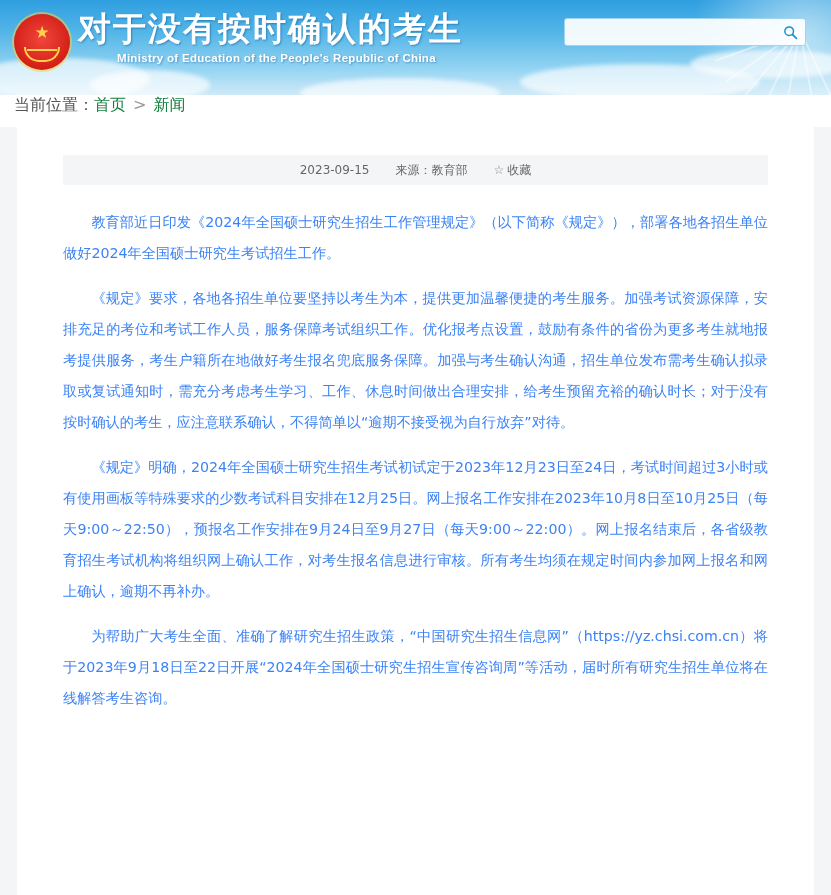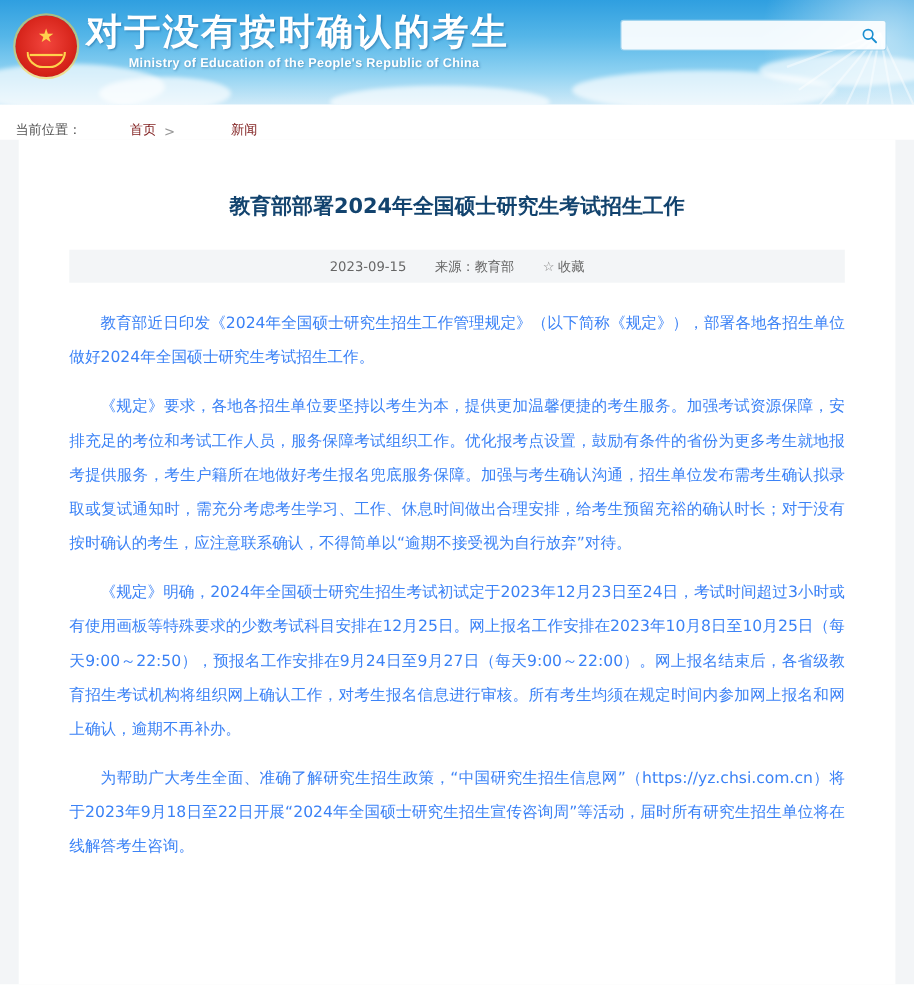--- a/index.html
+++ b/index.html
@@ -151,29 +151,29 @@
     display: flex;
     align-items: center;
     justify-content: center;
   }
   .search-btn svg { display: block; }
 
   
   .breadcrumb {
     height: 32px;
     display: flex;
-    align-items: flex-end;
+    align-items: flex-start;
     padding: 0 14px;
-    font-size: 12px;
+    font-size: 16px;
     color: #555;
     background: #ffffff;
     font-family: "DejaVu Sans", "Liberation Sans", sans-serif;
   }
   .breadcrumb .sep { margin: 0 7px; color: #999; }
-  .breadcrumb a { color: #7f1d1d; text-decoration: none; margin-left: 44px; }
+  .breadcrumb a { color: #15803d; text-decoration: none; }
 
   
   .page-body {
     background: #f3f5f7;
     padding: 0 0 0 0;
     height: 768px;
   }
   .article {
     width: 797px;
     margin: 0 auto;
@@ -269,21 +269,20 @@
 <div class="breadcrumb">
   <span>当前位置：</span>
   <a href="#">首页</a>
   <span class="sep">&gt;</span>
   <a href="#">新闻</a>
 </div>
 
 <div class="page-body">
   <div class="article">
     <div class="article-inner">
-      <h1 class="article-title">教育部部署2024年全国硕士研究生考试招生工作</h1>
 
       <div class="meta-bar">
         <span>2023-09-15</span>
         <span>来源：教育部</span>
         <span class="fav">
           <span class="star-icon">☆</span>
           <span>收藏</span>
         </span>
       </div>
 

